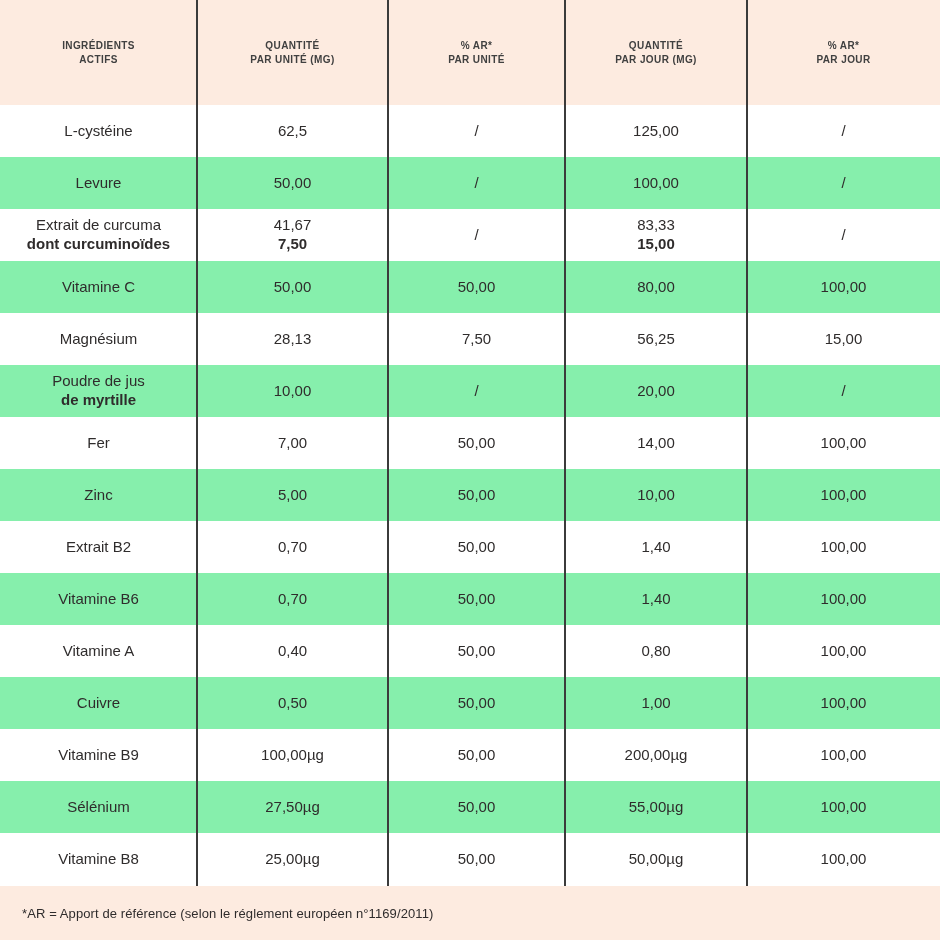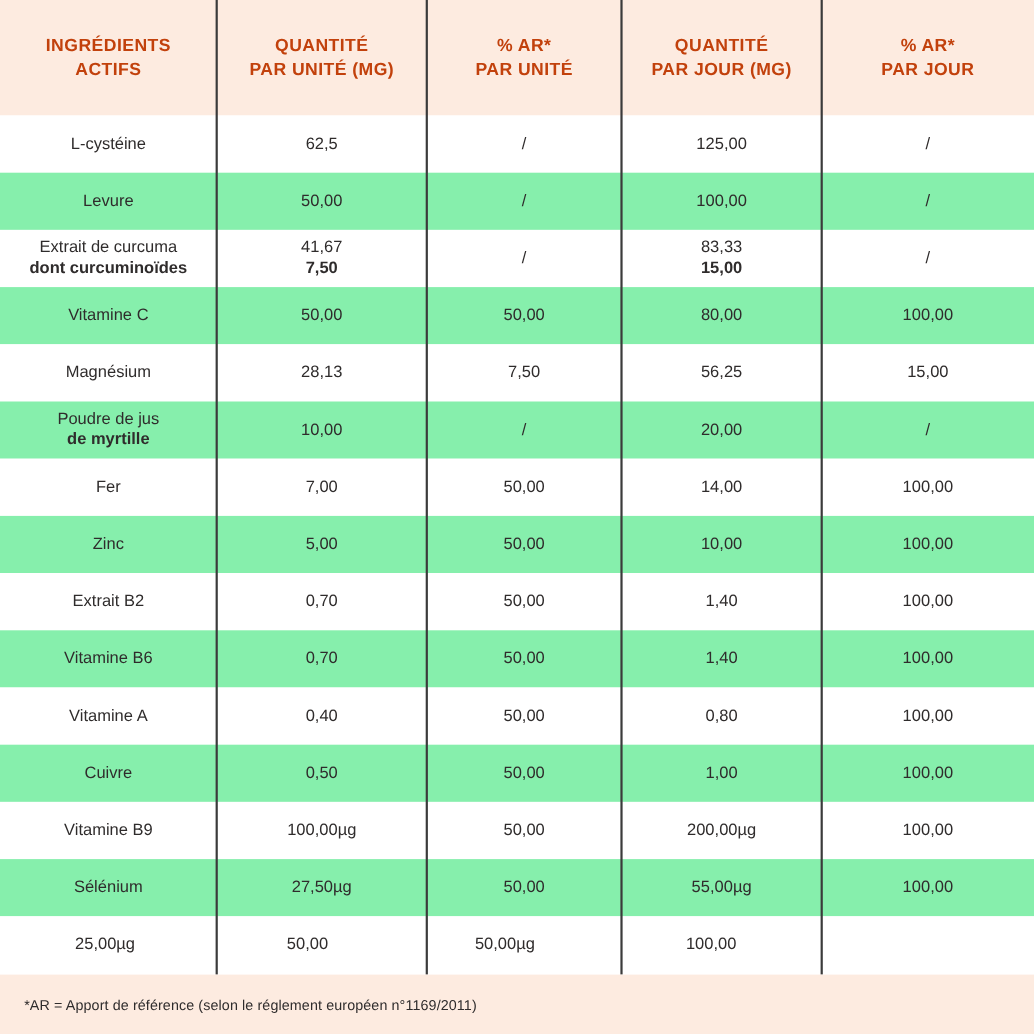--- a/index.html
+++ b/index.html
@@ -32,24 +32,24 @@
     background: #FDEBE0;
     box-sizing: border-box;
   }
   .table-header .cell {
     display: flex;
     align-items: center;
     justify-content: center;
     text-align: center;
     box-sizing: border-box;
     font-weight: bold;
-    font-size: 16px;
+    font-size: 10px;
     letter-spacing: 0.4px;
     line-height: 1.35;
-    color: #c2410c;
+    color: #404040;
     padding: 0 6px;
   }
 
   
   .table-body {
     width: 816px;
   }
   .row {
     display: flex;
     width: 940px;
@@ -391,20 +391,23 @@
           <span>50,00</span>
         </div>
         <div class="cell c3">
           <span>55,00µg</span>
         </div>
         <div class="cell c4">
           <span>100,00</span>
         </div>
       </div>
       <div class="row">
+        <div class="cell c0">
+          <span>Vitamine B8</span>
+        </div>
         <div class="cell c1">
           <span>25,00µg</span>
         </div>
         <div class="cell c2">
           <span>50,00</span>
         </div>
         <div class="cell c3">
           <span>50,00µg</span>
         </div>
         <div class="cell c4">

